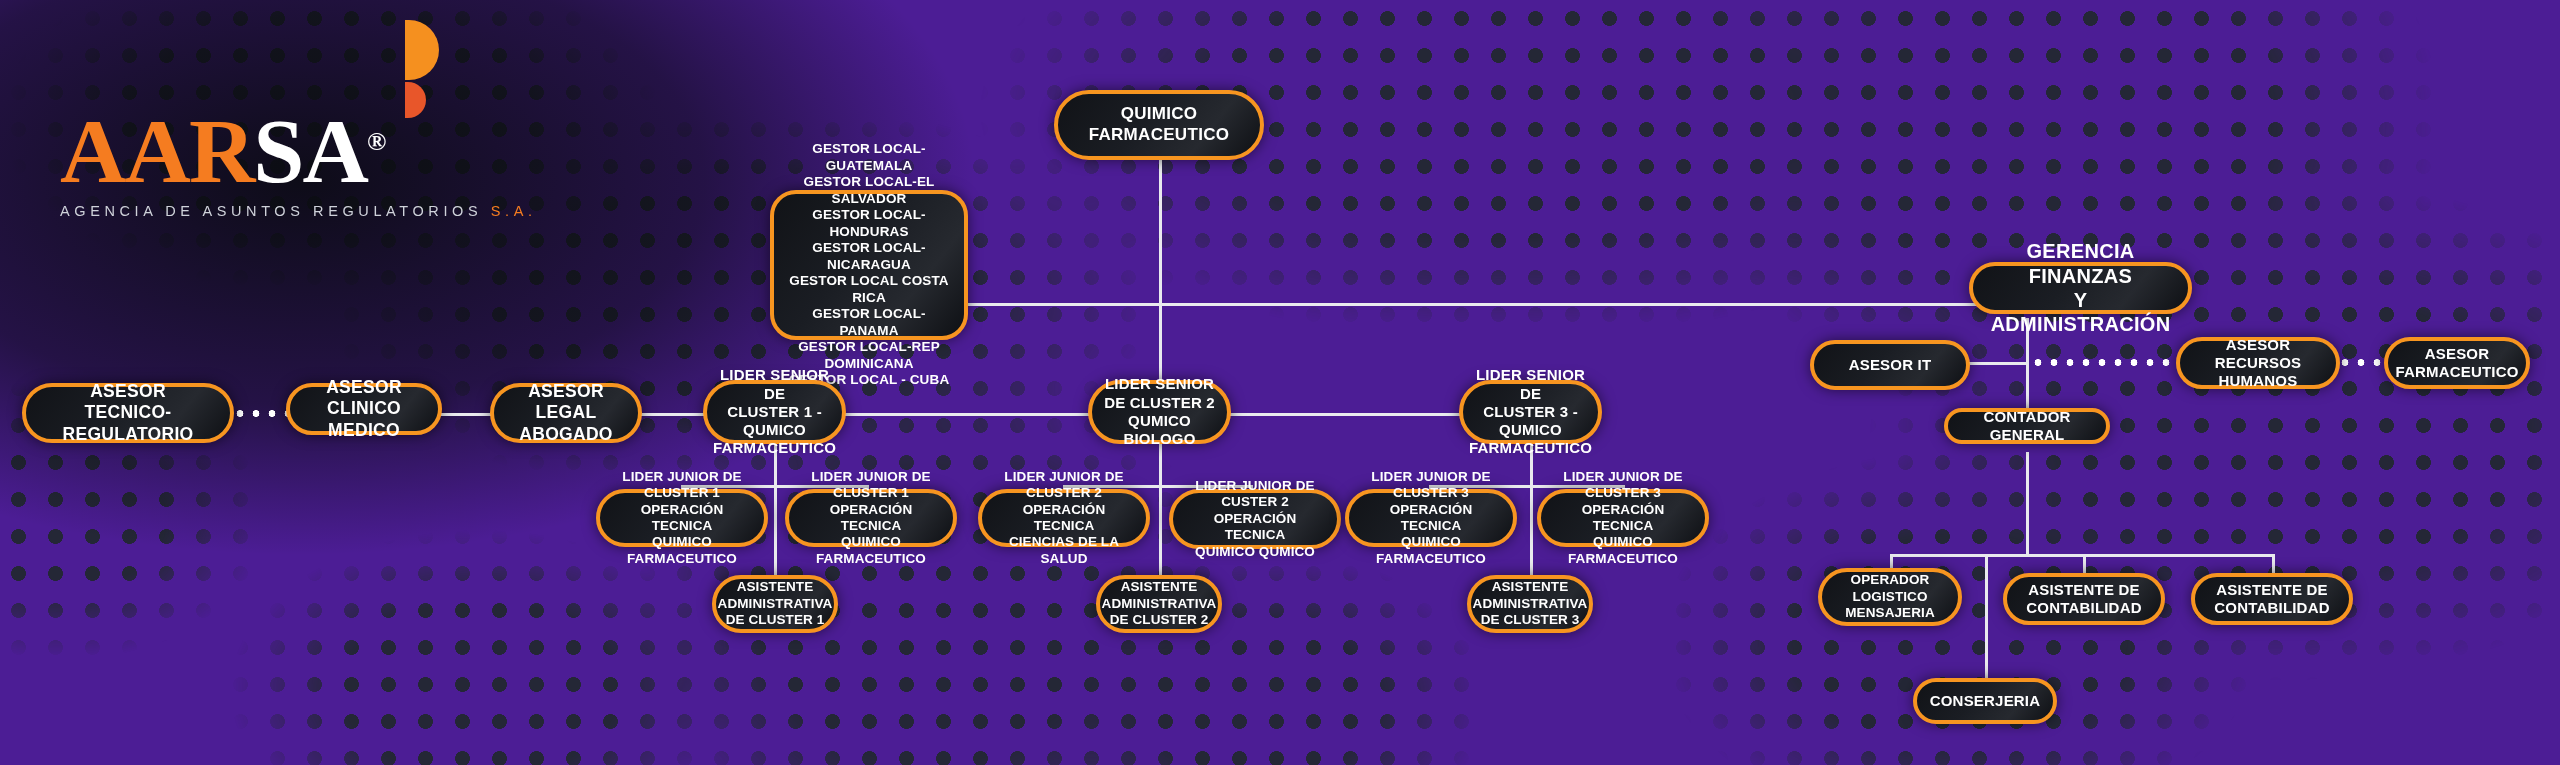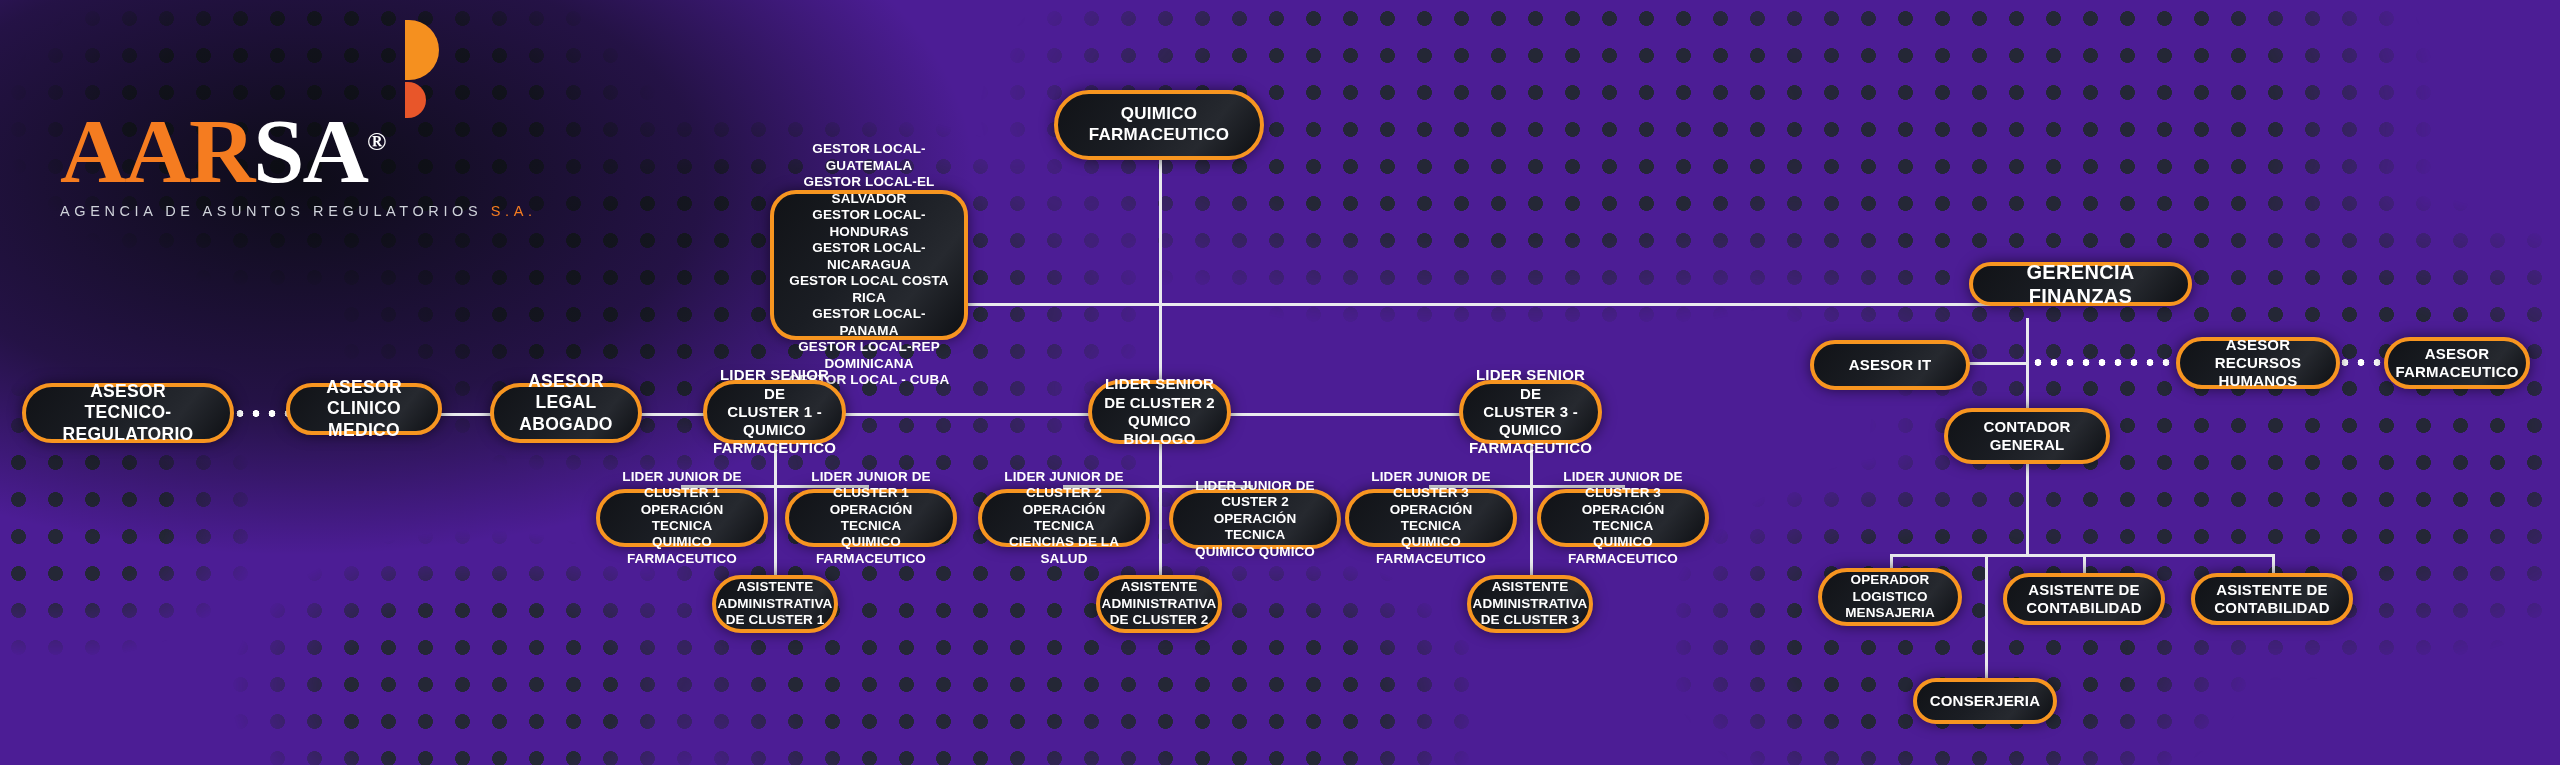--- a/index.html
+++ b/index.html
@@ -202,21 +202,21 @@
     </div>
   </div>
 
   <div class="node mid" style="left:286px;top:383px;width:156px;height:52px;">
     <div class="t">
       <div>ASESOR CLINICO</div>
       <div>MEDICO</div>
     </div>
   </div>
 
-  <div class="node mid" style="left:490px;top:383px;width:152px;height:60px;align-items:flex-end;">
+  <div class="node mid" style="left:490px;top:383px;width:152px;height:60px;">
     <div class="t">
       <div>ASESOR LEGAL</div>
       <div>ABOGADO</div>
     </div>
   </div>
 
   <div class="node sm" style="left:703px;top:380px;width:143px;height:64px;">
     <div class="t">
       <div>LIDER SENIOR DE</div>
       <div>CLUSTER 1 - QUMICO</div>
@@ -305,23 +305,24 @@
   </div>
 
   <div class="node xs" style="left:1467px;top:575px;width:126px;height:58px;">
     <div class="t">
       <div>ASISTENTE</div>
       <div>ADMINISTRATIVA</div>
       <div>DE CLUSTER 3</div>
     </div>
   </div>
 
-  <div class="node" style="left:1969px;top:262px;width:223px;height:44px;">
+  <div class="node" style="left:1969px;top:262px;width:223px;height:52px;">
     <div class="t" style="font-size:20px;font-weight:bold;letter-spacing:.3px;">
       <div>GERENCIA FINANZAS</div>
+      <div>Y ADMINISTRACIÓN</div>
     </div>
   </div>
 
   <div class="node sm" style="left:1810px;top:340px;width:160px;height:50px;justify-content:center;">
     <div class="t">
       <div>ASESOR IT</div>
     </div>
   </div>
 
   <div class="node sm" style="left:2176px;top:337px;width:164px;height:52px;">
@@ -331,21 +332,21 @@
     </div>
   </div>
 
   <div class="node sm" style="left:2384px;top:337px;width:146px;height:52px;">
     <div class="t">
       <div>ASESOR</div>
       <div>FARMACEUTICO</div>
     </div>
   </div>
 
-  <div class="node sm" style="left:1944px;top:408px;width:166px;height:56px;">
+  <div class="node sm" style="left:1944px;top:408px;width:166px;height:36px;">
     <div class="t">
       <div>CONTADOR GENERAL</div>
     </div>
   </div>
 
   <div class="node xs" style="left:1818px;top:568px;width:144px;height:58px;">
     <div class="t">
       <div>OPERADOR</div>
       <div>LOGISTICO</div>
       <div>MENSAJERIA</div>

